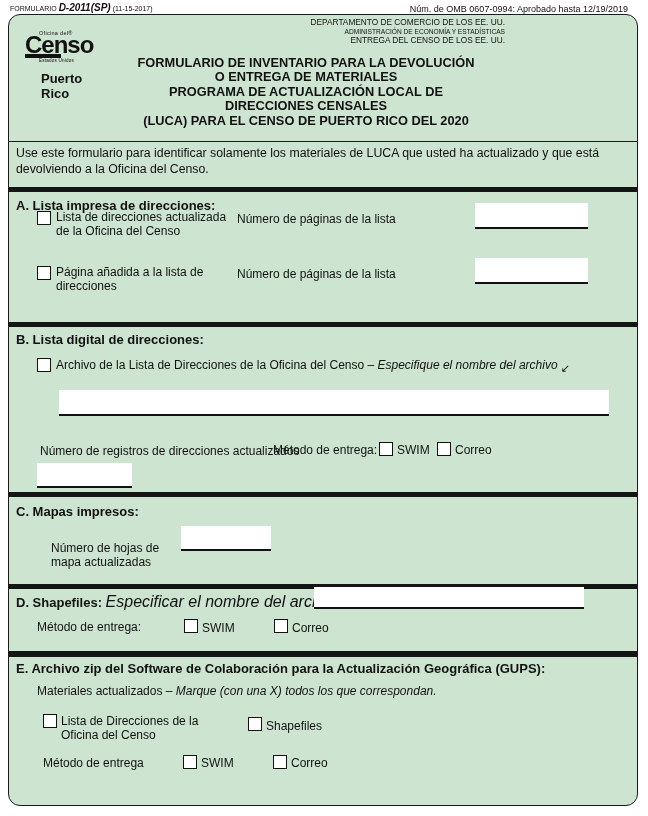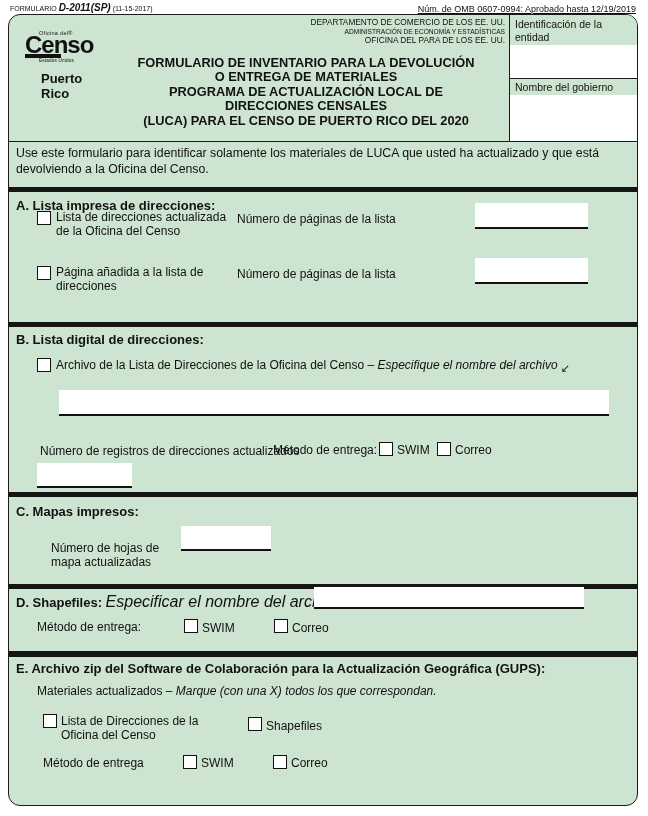--- a/index.html
+++ b/index.html
@@ -3,21 +3,21 @@
 <meta charset="utf-8">
 <style>
   html,body{margin:0;padding:0;}
   body{
     width:648px;height:816px;background:#ffffff;position:relative;
     font-family:"Liberation Sans", sans-serif;color:#111;
     -webkit-font-smoothing:antialiased;
   }
   .topstrip{position:absolute;left:10px;top:2px;width:630px;height:12px;font-size:7px;}
   .topstrip .fnum{font-weight:bold;font-size:10px;font-style:italic;}
-  .topstrip .right{position:absolute;right:4px;top:2px;font-size:9px;text-decoration:underline;}
+  .topstrip .right{position:absolute;right:12px;top:2px;font-size:9px;}
   .formbox{
     position:absolute;left:8px;top:14px;width:630px;height:792px;
     background:var(--green);border:1.6px solid #1b1b1b;border-radius:12px;
     box-sizing:border-box;overflow:hidden;
   }
   .divider{position:absolute;left:0;right:0;background:#151515;}
   .hline{position:absolute;left:0;right:0;border-top:1.2px solid #1b1b1b;}
   
   .dept{position:absolute;top:3px;right:132px;text-align:right;line-height:9px;}
   .dept .l1,.dept .l3{font-size:8.3px;}
@@ -65,46 +65,39 @@
   <span class="fnum">D-2011(SP)</span>
   <span>(11-15-2017)</span>
   <span class="right">Núm. de OMB 0607-0994: Aprobado hasta 12/19/2019</span>
 </div>
 
 <div class="formbox">
 
   <div class="dept">
     <div class="l1">DEPARTAMENTO DE COMERCIO DE LOS EE. UU.</div>
     <div class="l2">ADMINISTRACIÓN DE ECONOMÍA Y ESTADÍSTICAS</div>
-    <div class="l3">OFICINA DEL PARA DE LOS EE. UU.</div>
+    <div class="l3">ENTREGA DEL CENSO DE LOS EE. UU.</div>
   </div>
 
   <div class="logo">
     <div class="ofi">Oficina del®</div>
     <div class="censo">Censo</div>
     <div class="bar"></div>
     <div class="eu">Estados Unidos</div>
     <div class="pr">Puerto Rico</div>
   </div>
 
   <div class="title">
     <div>FORMULARIO DE INVENTARIO PARA LA DEVOLUCIÓN</div>
     <div>O ENTREGA DE MATERIALES</div>
     <div>PROGRAMA DE ACTUALIZACIÓN LOCAL DE</div>
     <div>DIRECCIONES CENSALES</div>
     <div>(LUCA) PARA EL CENSO DE PUERTO RICO DEL 2020</div>
   </div>
 
-  <div class="sidepanel">
-    <div class="lbl">Identificación de la entidad</div>
-    <div class="w1"></div>
-    <div class="sep"></div>
-    <div class="lbl2">Nombre del gobierno</div>
-    <div class="w2"></div>
-  </div>
 
   <div class="hline" style="top:126px;"></div>
 
   <div class="instr">Use este formulario para identificar solamente los materiales de LUCA que usted ha actualizado y que está devolviendo a la Oficina del Censo.</div>
 
   <div class="divider" style="top:172px;height:5px;"></div>
 
   <div class="sec-title" style="left:7px;top:183px;">A. Lista impresa de direcciones:</div>
 
   <div class="cb" style="left:28px;top:196px;"></div>

